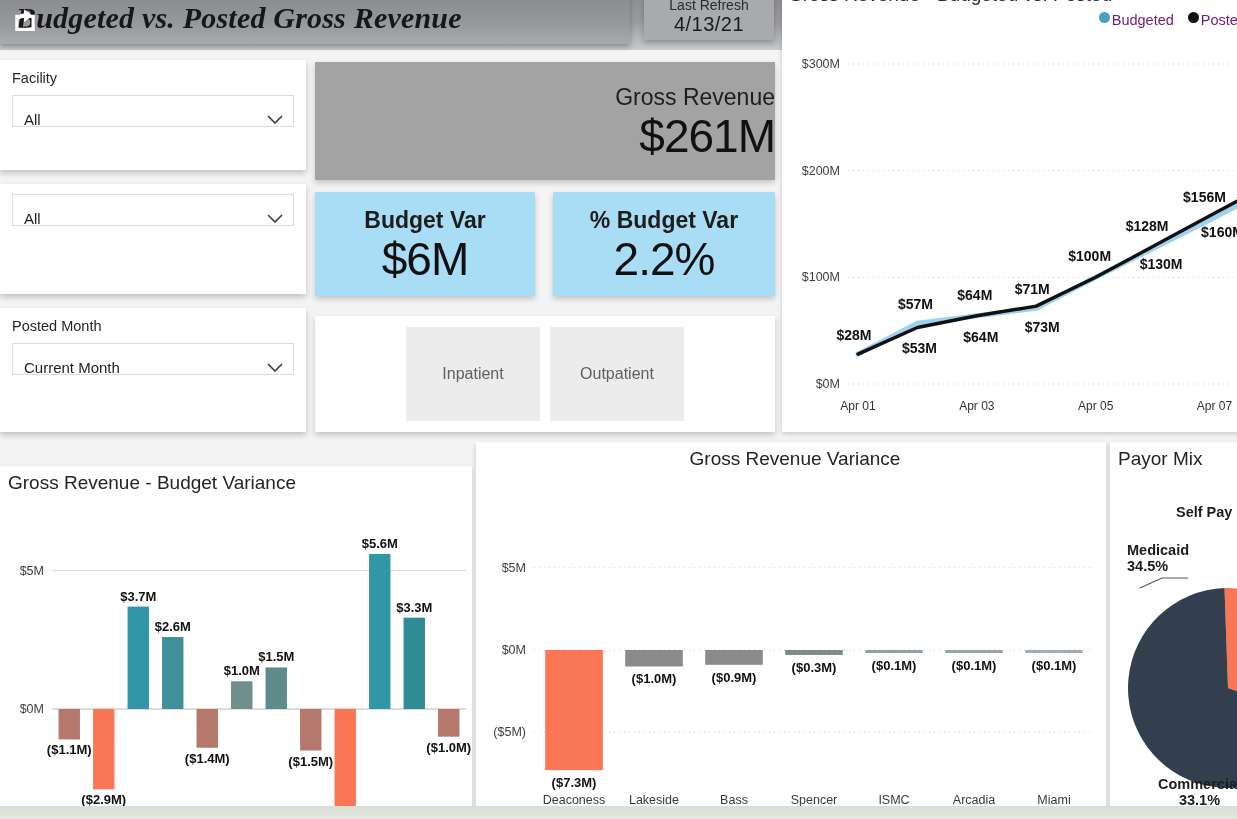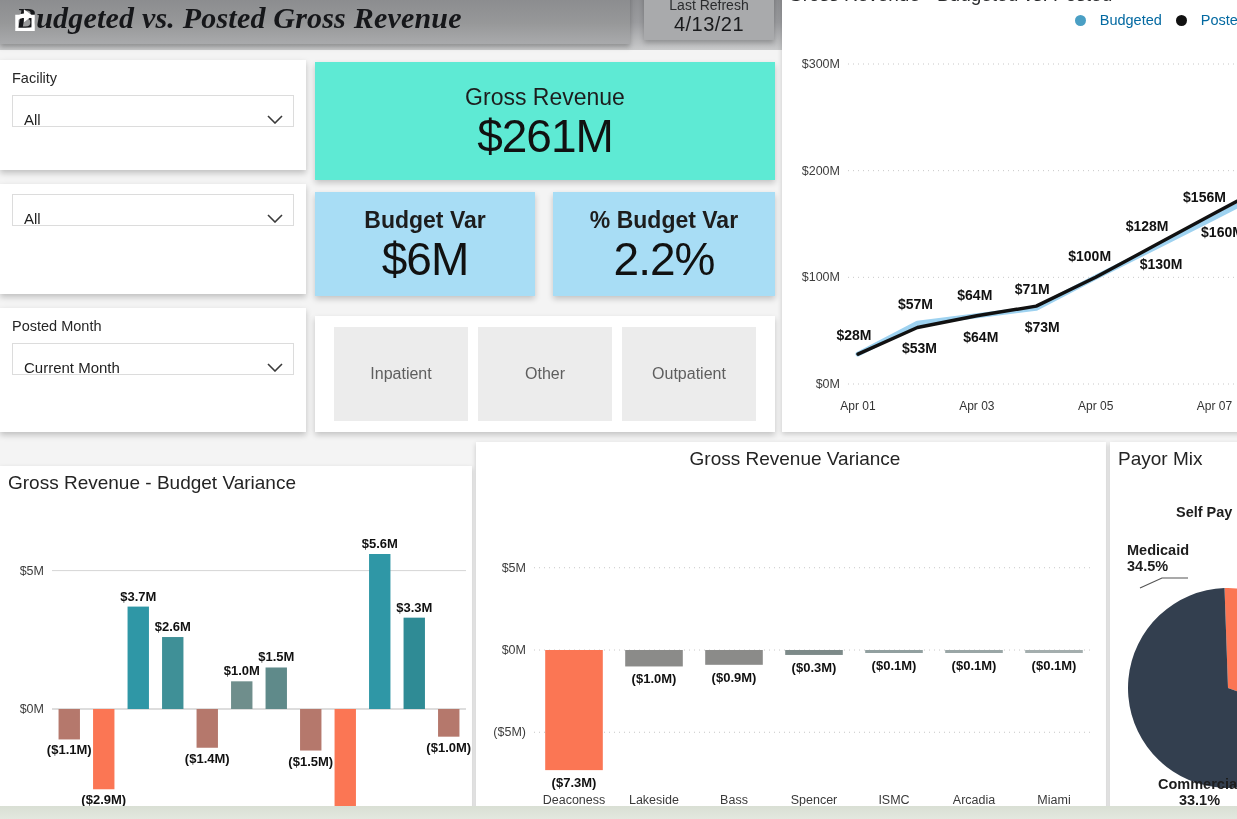--- a/index.html
+++ b/index.html
@@ -56,21 +56,21 @@
   .chev { width: 16px; height: 9px; }
 
   
   .kpi {
     position: absolute; display: flex; flex-direction: column;
     align-items: center; justify-content: center;
     box-shadow: 0 3px 6px rgba(0,0,0,0.20);
   }
   .kpi-title { font-size: 23px; color: #1d1d1d; margin-bottom: 2px; }
   .kpi-value { font-size: 46px; color: #111; letter-spacing: -1px; line-height: 1; }
-  .kpi-gray { background: #5eead4; }
+  .kpi-gray { background: #a3a3a3; align-items: flex-end; }
   .kpi-blue { background: #a8ddf5; }
   .kpi-blue .kpi-title { font-weight: 700; }
 
   .tiles-card {
     position: absolute; left: 315px; top: 316px; width: 460px; height: 116px;
     background: #ffffff; box-shadow: 0 3px 6px rgba(0,0,0,0.20);
     display: flex; align-items: center; justify-content: center; gap: 10px;
   }
   .tile {
     width: 134px; height: 94px; background: #ececec;
@@ -78,21 +78,21 @@
     font-size: 16px; color: #5e5e5e;
   }
 
   
   .panel { position: absolute; background: #ffffff; box-shadow: 0 2px 5px rgba(0,0,0,0.18); }
   .panel-title { font-size: 19px; color: #242424; padding: 6px 0 0 8px; }
 
   .line-panel { left: 782px; top: -14px; width: 470px; height: 446px; }
   .lp-title { position: absolute; left: 6px; top: -2px; font-size: 19px; color: #2a2b2d; }
   .legend { position: absolute; right: 6px; top: 26px; display: flex; gap: 14px; align-items: center; }
-  .legend-item { display: flex; align-items: center; gap: 14px; font-size: 14.5px; color: #0369a1; }
+  .legend-item { display: flex; align-items: flex-start; gap: 2px; font-size: 14.5px; color: #701a75; }
   .dot { width: 11px; height: 11px; border-radius: 50%; }
 
   .bv-panel { left: 0; top: 466px; width: 472px; height: 377px; }
   .gv-panel { left: 476px; top: 442px; width: 630px; height: 377px; text-align: center; }
   .pm-panel { left: 1110px; top: 442px; width: 150px; height: 377px; }
 
   .axis-label { font-size: 12.5px; fill: #3d3d3d; }
   .bar-label { font-size: 13px; font-weight: 700; fill: #111; }
   .cat-label { font-size: 12.5px; fill: #3a3a3a; }
   .pt-label { font-size: 14px; font-weight: 700; fill: #111; }
@@ -164,21 +164,20 @@
     <div class="kpi-value">$6M</div>
   </div>
 
   <div class="kpi kpi-blue" style="left:553px;top:192px;width:222px;height:104px">
     <div class="kpi-title">% Budget Var</div>
     <div class="kpi-value">2.2%</div>
   </div>
 
   <div class="tiles-card">
     <div class="tile">Inpatient</div>
-    <div class="tile">Other</div>
     <div class="tile">Outpatient</div>
   </div>
 
   <div class="panel line-panel">
     <div class="lp-title">Gross Revenue - Budgeted vs. Posted</div>
     <div class="legend">
       <span class="legend-item">
         <span class="dot" style="background:#4a9fc4"></span>
         <span>Budgeted</span>
       </span>

